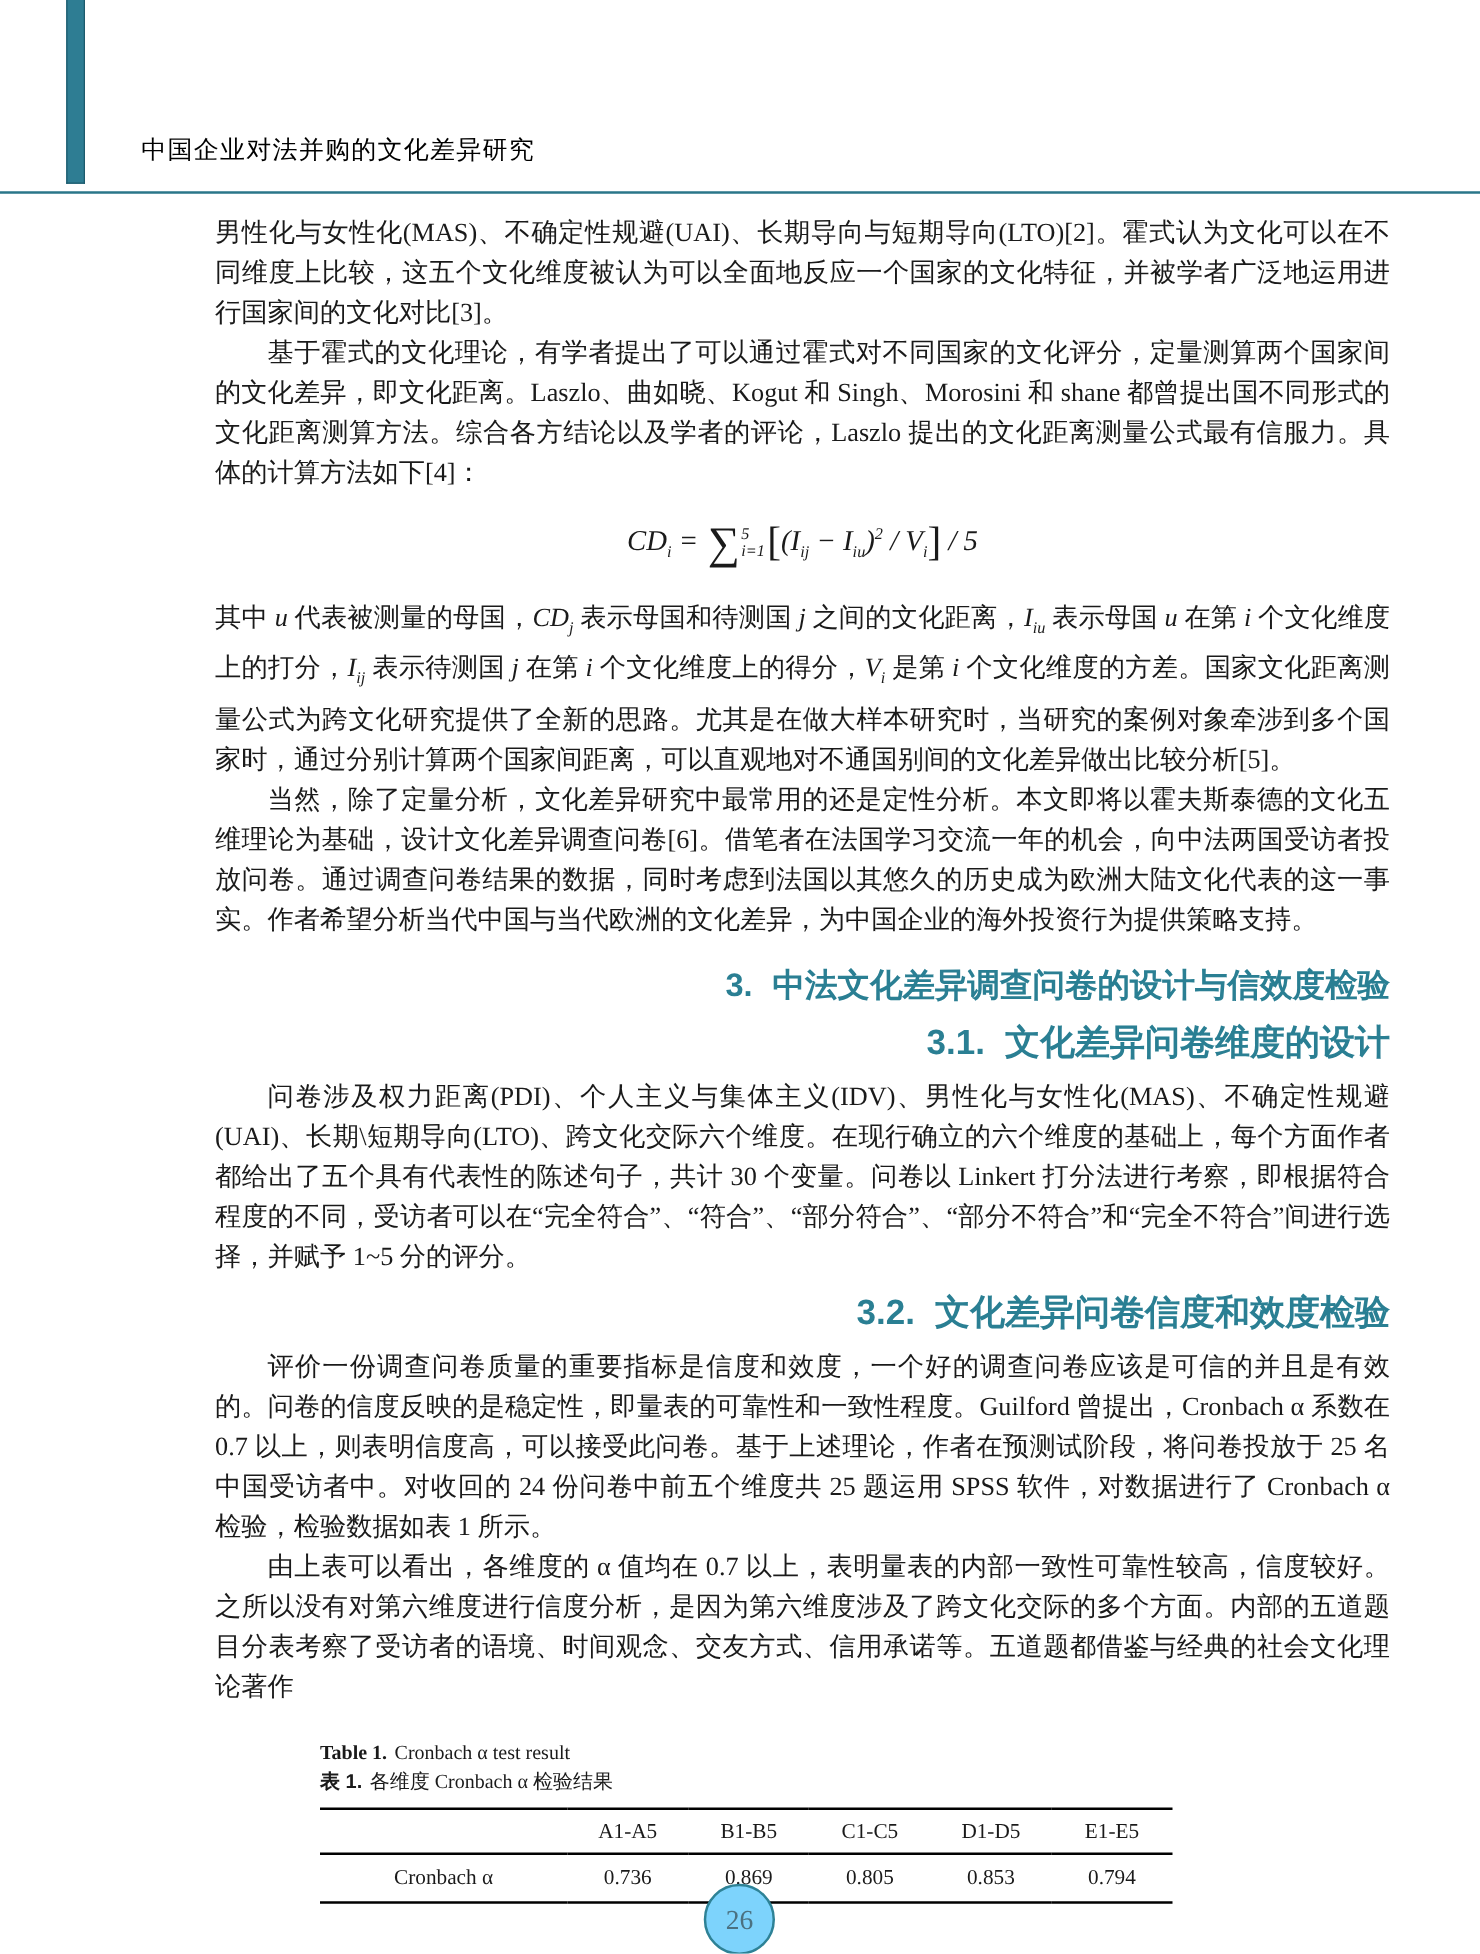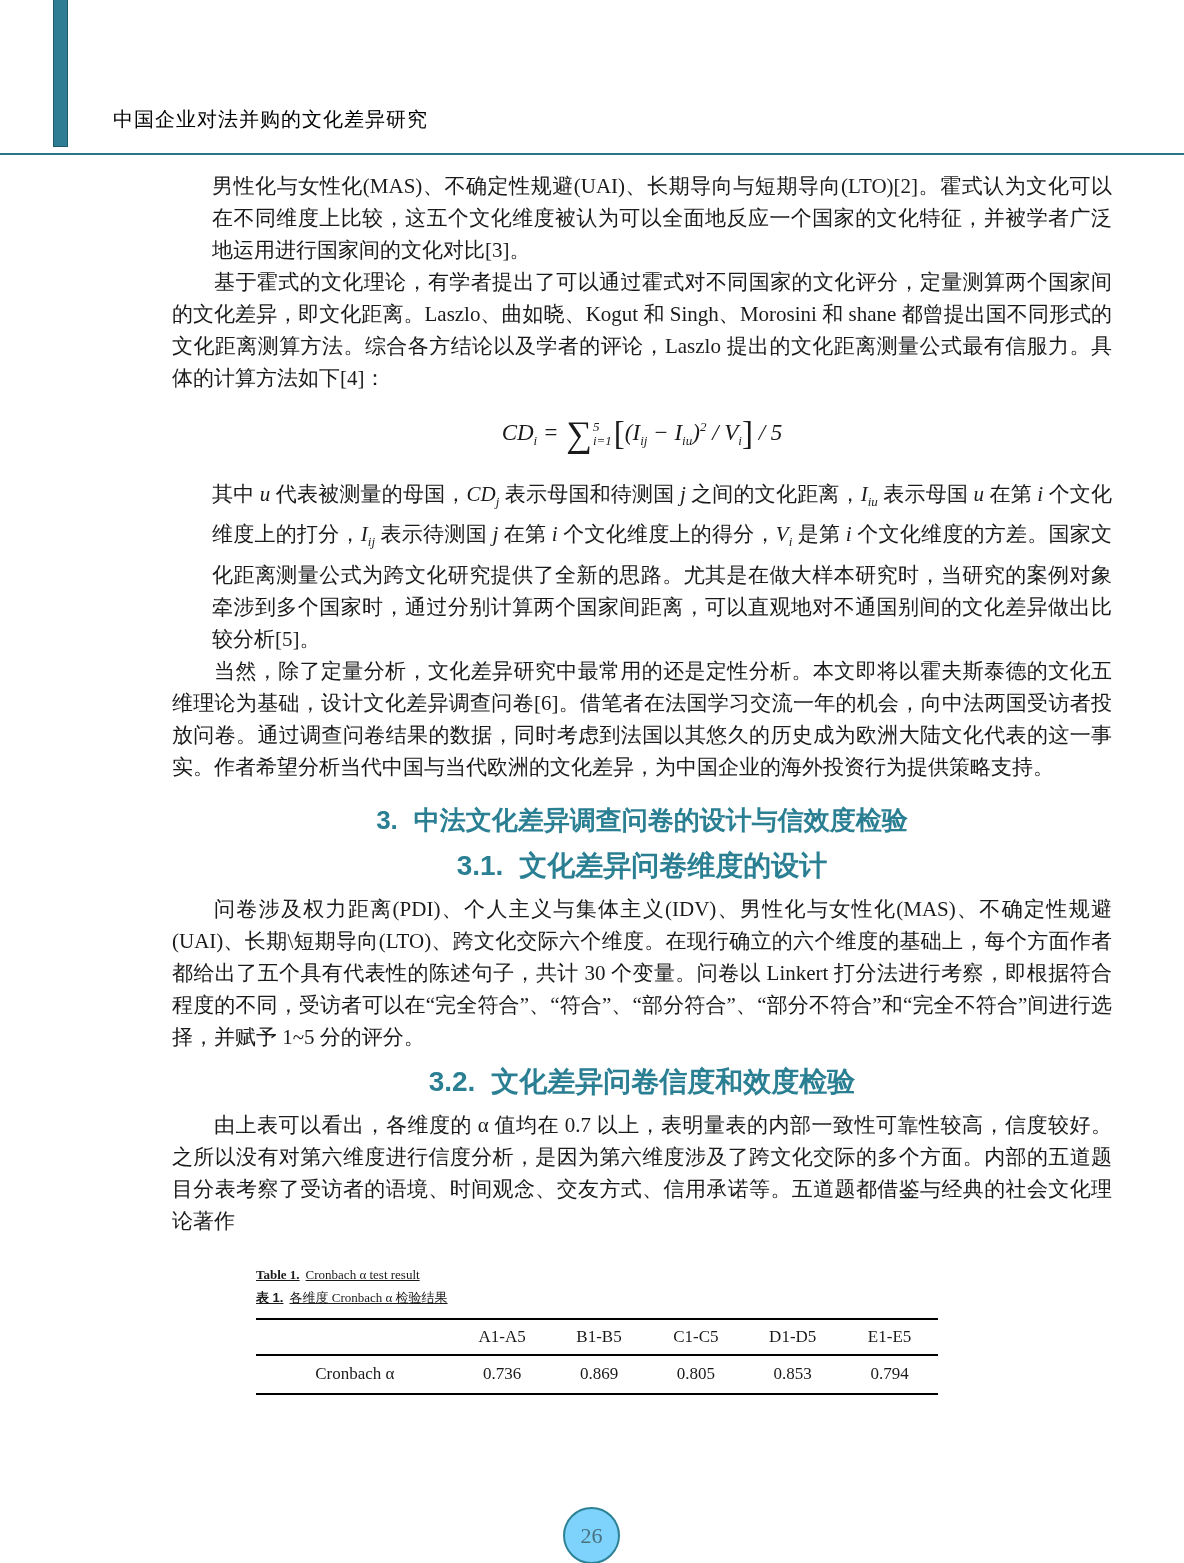--- a/index.html
+++ b/index.html
@@ -18,47 +18,47 @@
   }
   .header-rule {
     position:absolute; left:0; top:153px; width:1184px; height:2px;
     background:#2a7689;
   }
   .content {
     position:absolute; left:172px; top:170px; width:940px;
     font-size:21px; line-height:32px; text-align:justify;
   }
   p.body-para { margin:0; text-indent:42px; }
-  p.no-indent { text-indent:0;margin-left:40px; }
+  p.no-indent { text-indent:0; }
 
   
   .formula-line {
     text-align:center; font-size:23px; margin:10px 0 14px;
     font-style:italic; line-height:46px;
   }
   .f-sub { font-size:13px; font-style:italic; }
   .f-sup { font-size:13px; font-style:italic; }
   .sum-wrap { display:inline-flex; align-items:center; vertical-align:middle; margin:0 2px; }
   .sum-sym { font-size:36px; font-style:normal; line-height:36px; }
   .sum-lims { display:inline-flex; flex-direction:column; justify-content:center;
               font-size:13px; line-height:14px; text-align:left; font-style:italic; margin-left:1px; }
   .bracket { font-size:33px; font-style:normal; vertical-align:-4px; line-height:33px; }
 
   
   h2.sec, h3.sec {
     font-family:"Liberation Sans", sans-serif; font-weight:bold;
-    color:#2a7f93; text-align:center; text-indent:0;
+    color:#2a7f93; text-align:right; text-indent:0;
   }
   h2.sec { font-size:26px; margin:20px 0 14px; line-height:34px; }
   h3.sec { font-size:28px; margin:14px 0 12px; line-height:30px; }
   .sec-num { margin-right:16px; }
 
   
   .table-block { margin:26px 0 0 84px; width:682px; text-align:left; }
-  .tbl-caption { font-size:13px; line-height:23px; margin:0; text-indent:0;text-decoration:underline; }
+  .tbl-caption { font-size:16px; line-height:23px; margin:0; text-indent:0; }
   .cap-label { font-weight:bold; margin-right:6px; }
   .cap-zh .cap-label { font-family:"Liberation Sans", sans-serif; }
   table.results {
     width:100%; border-collapse:collapse; margin-top:9px;
     font-size:17px;
     border-top:2px solid #000; border-bottom:2px solid #000;
   }
   table.results thead tr { border-bottom:2px solid #000; }
   table.results th, table.results td {
     font-weight:normal; text-align:center; padding:0;
@@ -104,20 +104,21 @@
     <p class="body-para">当然，除了定量分析，文化差异研究中最常用的还是定性分析。本文即将以霍夫斯泰德的文化五维理论为基础，设计文化差异调查问卷[6]。借笔者在法国学习交流一年的机会，向中法两国受访者投放问卷。通过调查问卷结果的数据，同时考虑到法国以其悠久的历史成为欧洲大陆文化代表的这一事实。作者希望分析当代中国与当代欧洲的文化差异，为中国企业的海外投资行为提供策略支持。</p>
 
     <h2 class="sec"><span class="sec-num">3.</span><span>中法文化差异调查问卷的设计与信效度检验</span></h2>
 
     <h3 class="sec"><span class="sec-num">3.1.</span><span>文化差异问卷维度的设计</span></h3>
 
     <p class="body-para">问卷涉及权力距离(PDI)、个人主义与集体主义(IDV)、男性化与女性化(MAS)、不确定性规避(UAI)、长期\短期导向(LTO)、跨文化交际六个维度。在现行确立的六个维度的基础上，每个方面作者都给出了五个具有代表性的陈述句子，共计 30 个变量。问卷以 Linkert 打分法进行考察，即根据符合程度的不同，受访者可以在“完全符合”、“符合”、“部分符合”、“部分不符合”和“完全不符合”间进行选择，并赋予 1~5 分的评分。</p>
 
     <h3 class="sec"><span class="sec-num">3.2.</span><span>文化差异问卷信度和效度检验</span></h3>
 
+    <p class="body-para">评价一份调查问卷质量的重要指标是信度和效度，一个好的调查问卷应该是可信的并且是有效的。问卷的信度反映的是稳定性，即量表的可靠性和一致性程度。Guilford 曾提出，Cronbach α 系数在 0.7 以上，则表明信度高，可以接受此问卷。基于上述理论，作者在预测试阶段，将问卷投放于 25 名中国受访者中。对收回的 24 份问卷中前五个维度共 25 题运用 SPSS 软件，对数据进行了 Cronbach  α 检验，检验数据如表 1 所示。</p>
 
     <p class="body-para">由上表可以看出，各维度的 α 值均在 0.7 以上，表明量表的内部一致性可靠性较高，信度较好。之所以没有对第六维度进行信度分析，是因为第六维度涉及了跨文化交际的多个方面。内部的五道题目分表考察了受访者的语境、时间观念、交友方式、信用承诺等。五道题都借鉴与经典的社会文化理论著作</p>
 
     <div class="table-block">
       <p class="tbl-caption cap-en"><span class="cap-label">Table 1.</span><span>Cronbach α test result</span></p>
       <p class="tbl-caption cap-zh"><span class="cap-label">表 1.</span><span>各维度 Cronbach α 检验结果</span></p>
 
       <table class="results">
         <colgroup>
           <col class="c-label">

